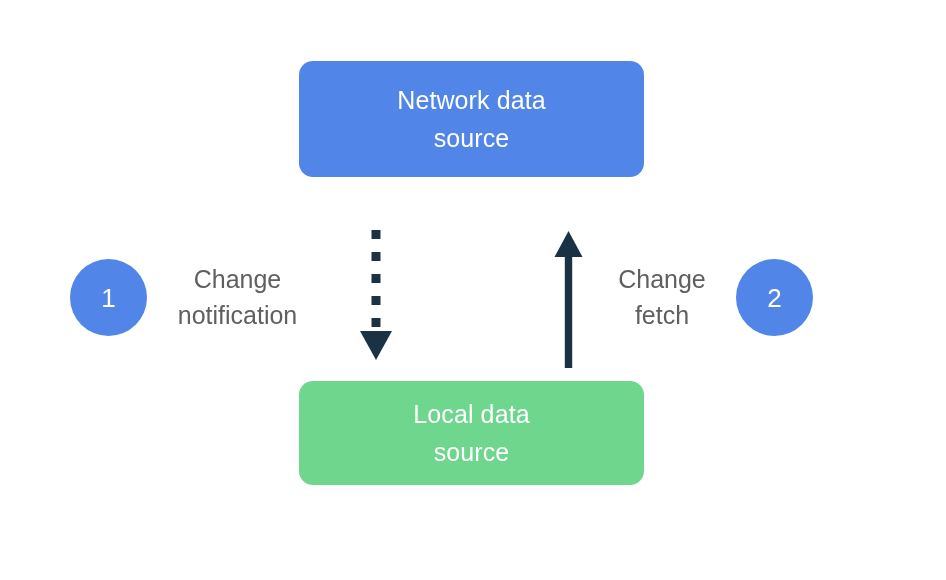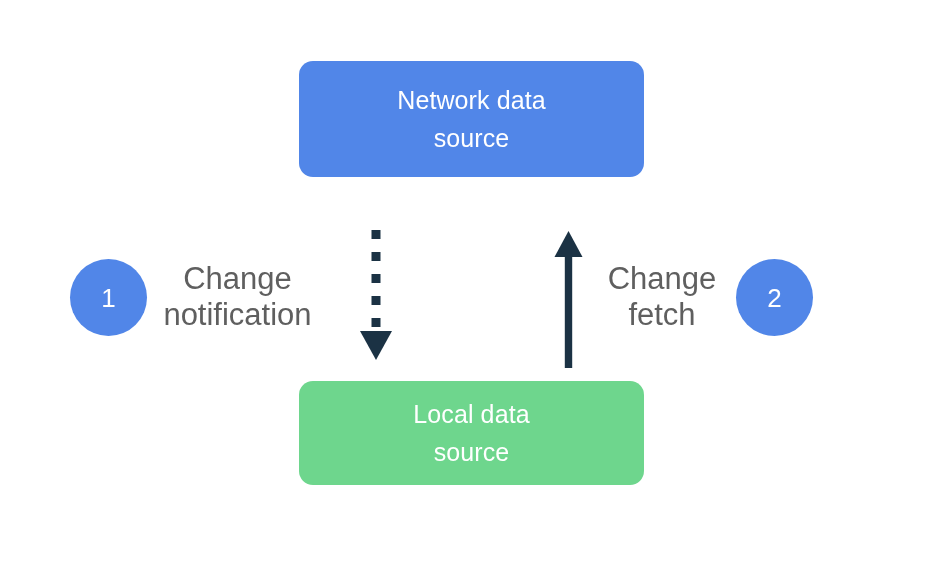--- a/index.html
+++ b/index.html
@@ -63,21 +63,21 @@
     font-size: 26px;
     line-height: 26px;
   }
   #badge-1 { left: 70px;  top: 259px; }
   #badge-2 { left: 736px; top: 259px; }
 
   
   .edge-label {
     position: absolute;
     color: #5f5f5f;
-    font-size: 31px;
+    font-size: 25px;
     line-height: 36px;
     text-align: center;
     white-space: pre-line;
   }
   #label-notification {
     left: 156px;
     top: 261px;
     width: 163px;
   }
   #label-fetch {

